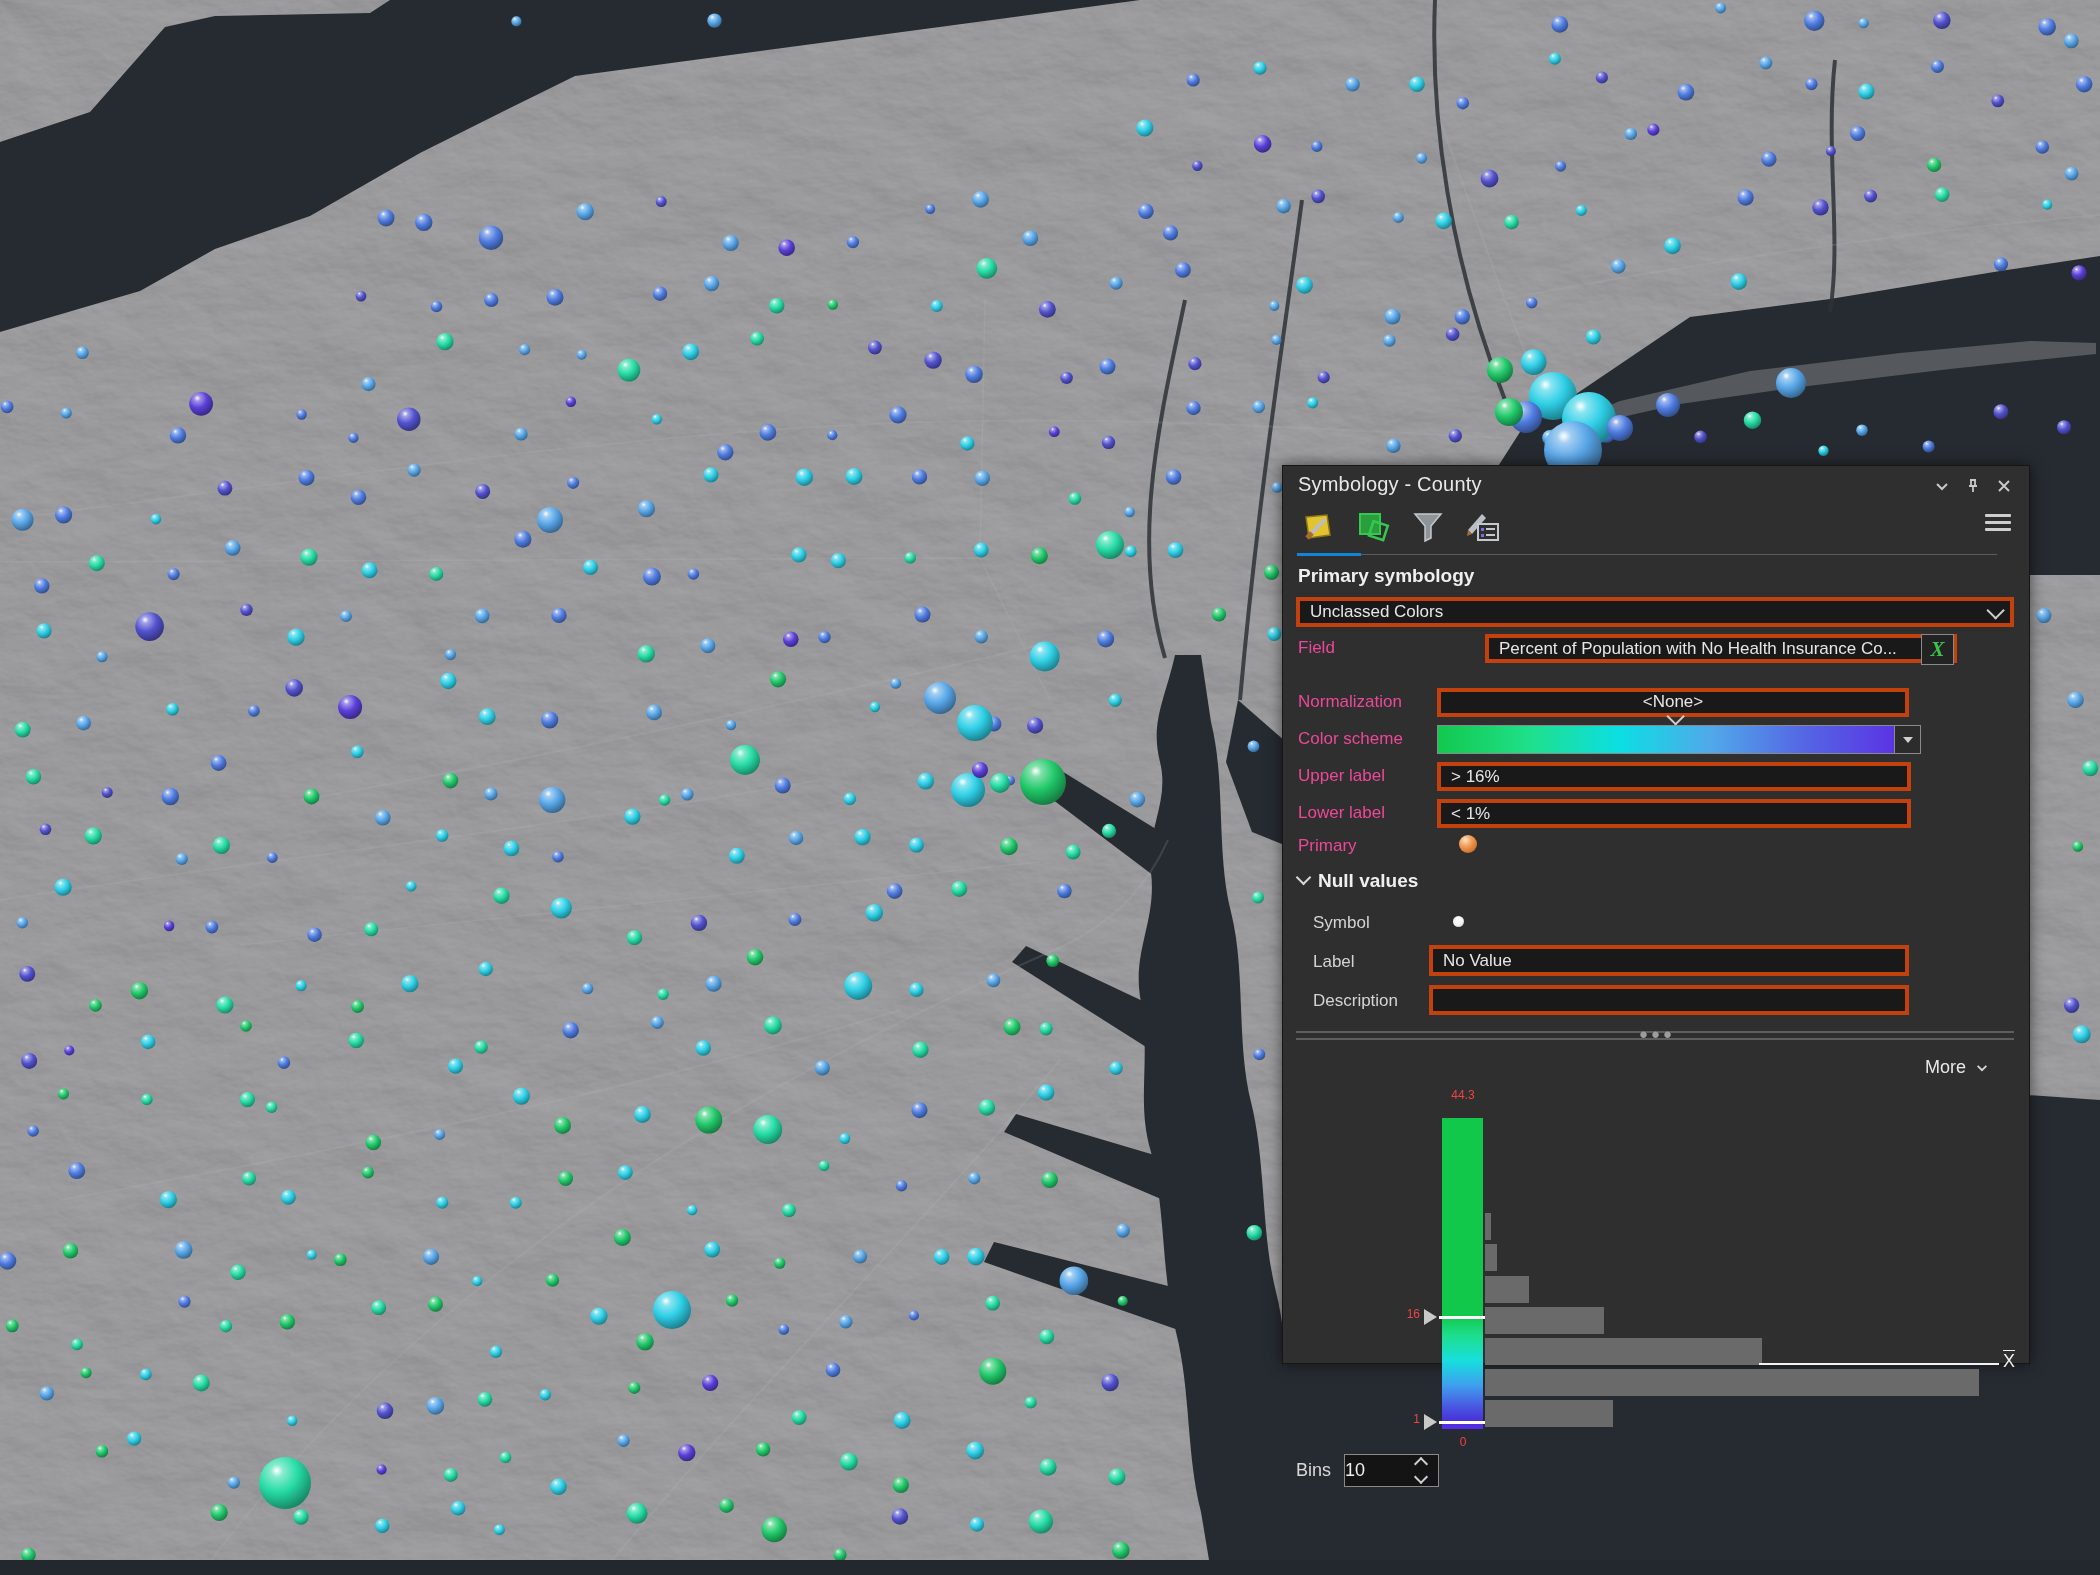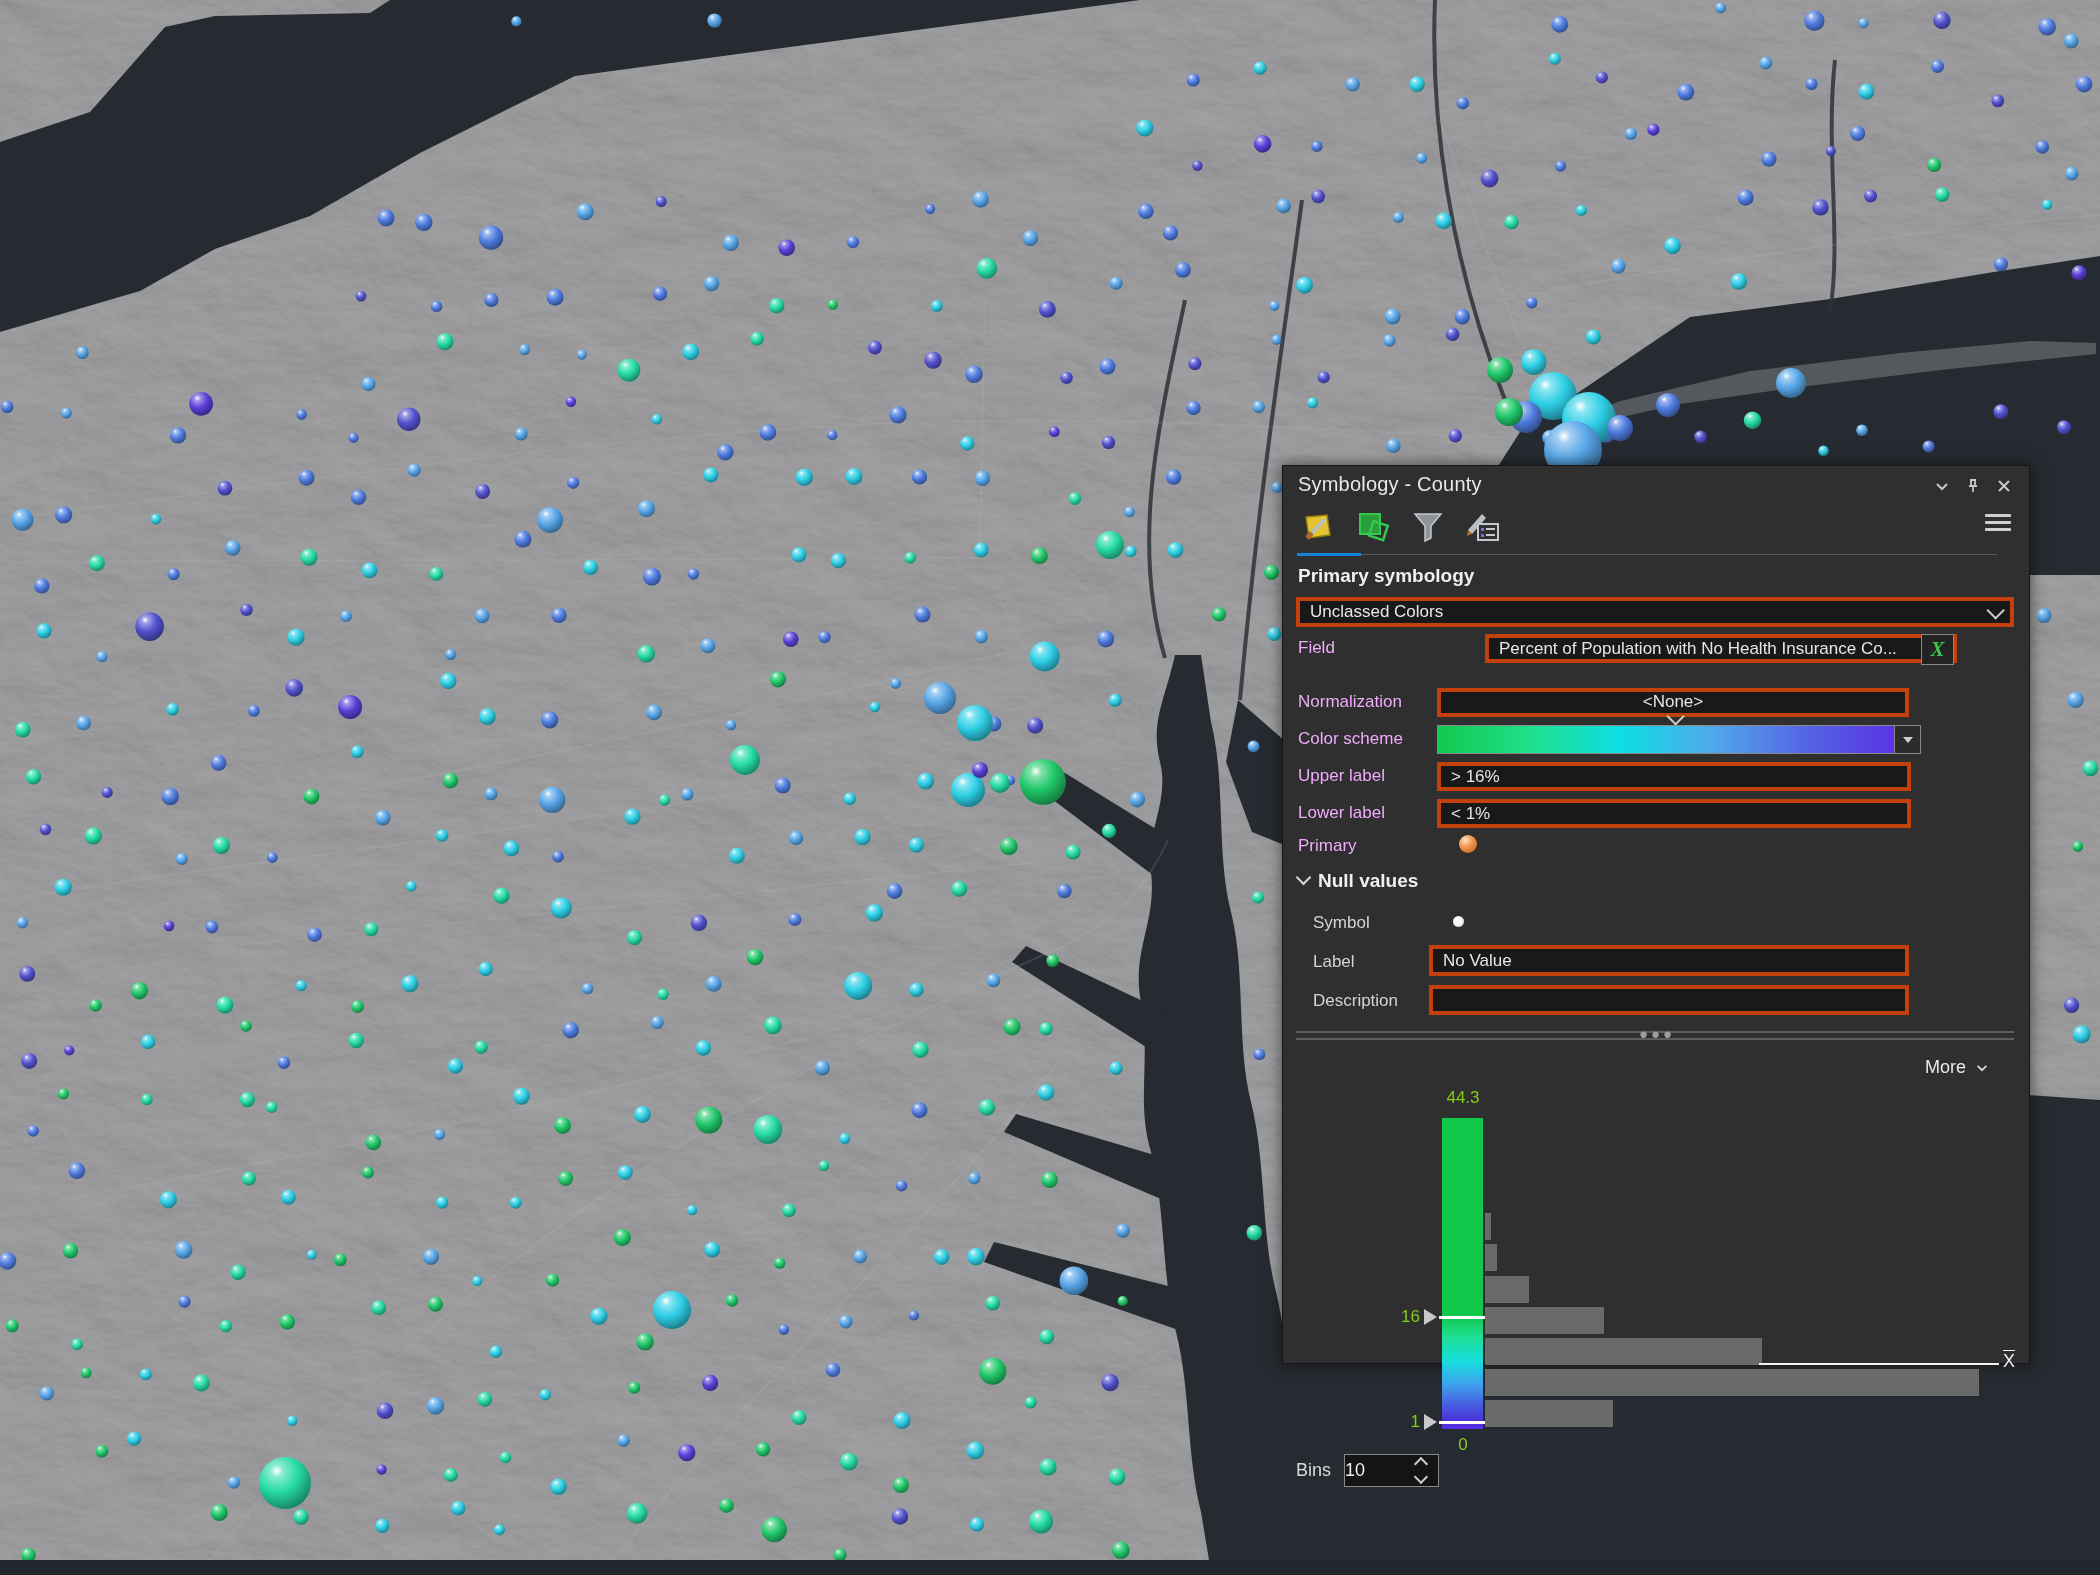--- a/index.html
+++ b/index.html
@@ -17,21 +17,21 @@
   .win-icons{right:14px;top:9px;display:flex;gap:9px;color:#c8c8c8;}
   .win-icon{width:22px;height:22px;display:flex;align-items:center;justify-content:center;cursor:default;}
   .tabbar{left:14px;top:40px;display:flex;gap:13px;}
   .tab{width:42px;height:42px;display:flex;align-items:center;justify-content:center;}
   .hamburger{right:18px;top:48px;width:26px;display:flex;flex-direction:column;gap:4px;}
   .hamburger span{display:block;height:3px;background:#cfcfcf;border-radius:1px;}
   .tab-underline-track{left:14px;top:88px;width:700px;height:1px;background:#5c5c5c;}
   .tab-underline-active{left:14px;top:87px;width:64px;height:3px;background:#1385d8;}
 
   .section-h{left:15px;font-size:19px;font-weight:700;color:#efefef;}
-  .lbl{left:15px;color:#f0abfc;}
+  .lbl{left:15px;color:#ec4899;}
   .lbl2{left:30px;color:#d4d4d4;}
 
   .ddown,.tinput{background:#191919;border:4px solid #c2410c;color:#e6e6e6;
       box-sizing:border-box;display:flex;align-items:center;padding:0 10px;font-size:17px;}
   .ddown{justify-content:space-between;}
   .chev{width:11px;height:11px;border-right:2px solid #cfcfcf;border-bottom:2px solid #cfcfcf;
         transform:rotate(45deg) translateY(-3px);flex:0 0 auto;}
 
   .xbtn{left:638px;width:31px;height:29px;border:1px solid #8a8a8a;background:#232323;
         color:#3ec24e;display:flex;align-items:center;justify-content:center;
@@ -52,21 +52,21 @@
   .splitter-dots{left:0;width:748px;text-align:center;color:#9d9d9d;font-size:15px;letter-spacing:3px;line-height:8px;}
 
   .more-btn{right:40px;color:#e8e8e8;font-size:18px;display:flex;gap:9px;align-items:center;}
 
   
   #hist{left:0;top:620px;width:748px;height:370px;}
   #ramp{left:159px;top:32px;width:41px;height:311px;}
   .handle-line{left:156px;width:47px;height:3px;background:#ffffff;}
   .handle-tri{left:141px;width:0;height:0;border-top:8px solid transparent;border-bottom:8px solid transparent;
       border-left:13px solid #c9c9c9;}
-  .hist-num{color:#84cc16;font-size:17px;}
+  .hist-num{color:#ef4444;font-size:12px;}
   .bar{left:202px;height:27px;background:#6a6a6a;position:absolute;}
   #mean-line{left:476px;top:277px;width:240px;height:2px;background:#f2f2f2;}
   #mean-label{left:720px;top:265px;color:#eceff1;font-size:18px;text-decoration:overline;}
 
   .bins-row{left:13px;top:988px;display:flex;align-items:center;gap:13px;}
   .spin{width:95px;height:33px;background:#141414;border:1px solid #8a8a8a;display:flex;
         align-items:center;box-sizing:border-box;}
   .spin .val{flex:1;padding-left:0;font-size:18px;color:#eee;}
   .spin .arrows{width:26px;display:flex;flex-direction:column;align-items:center;gap:3px;padding-right:4px;}
   .spin .up{width:8px;height:8px;border-left:2px solid #cfcfcf;border-top:2px solid #cfcfcf;transform:rotate(45deg);}

